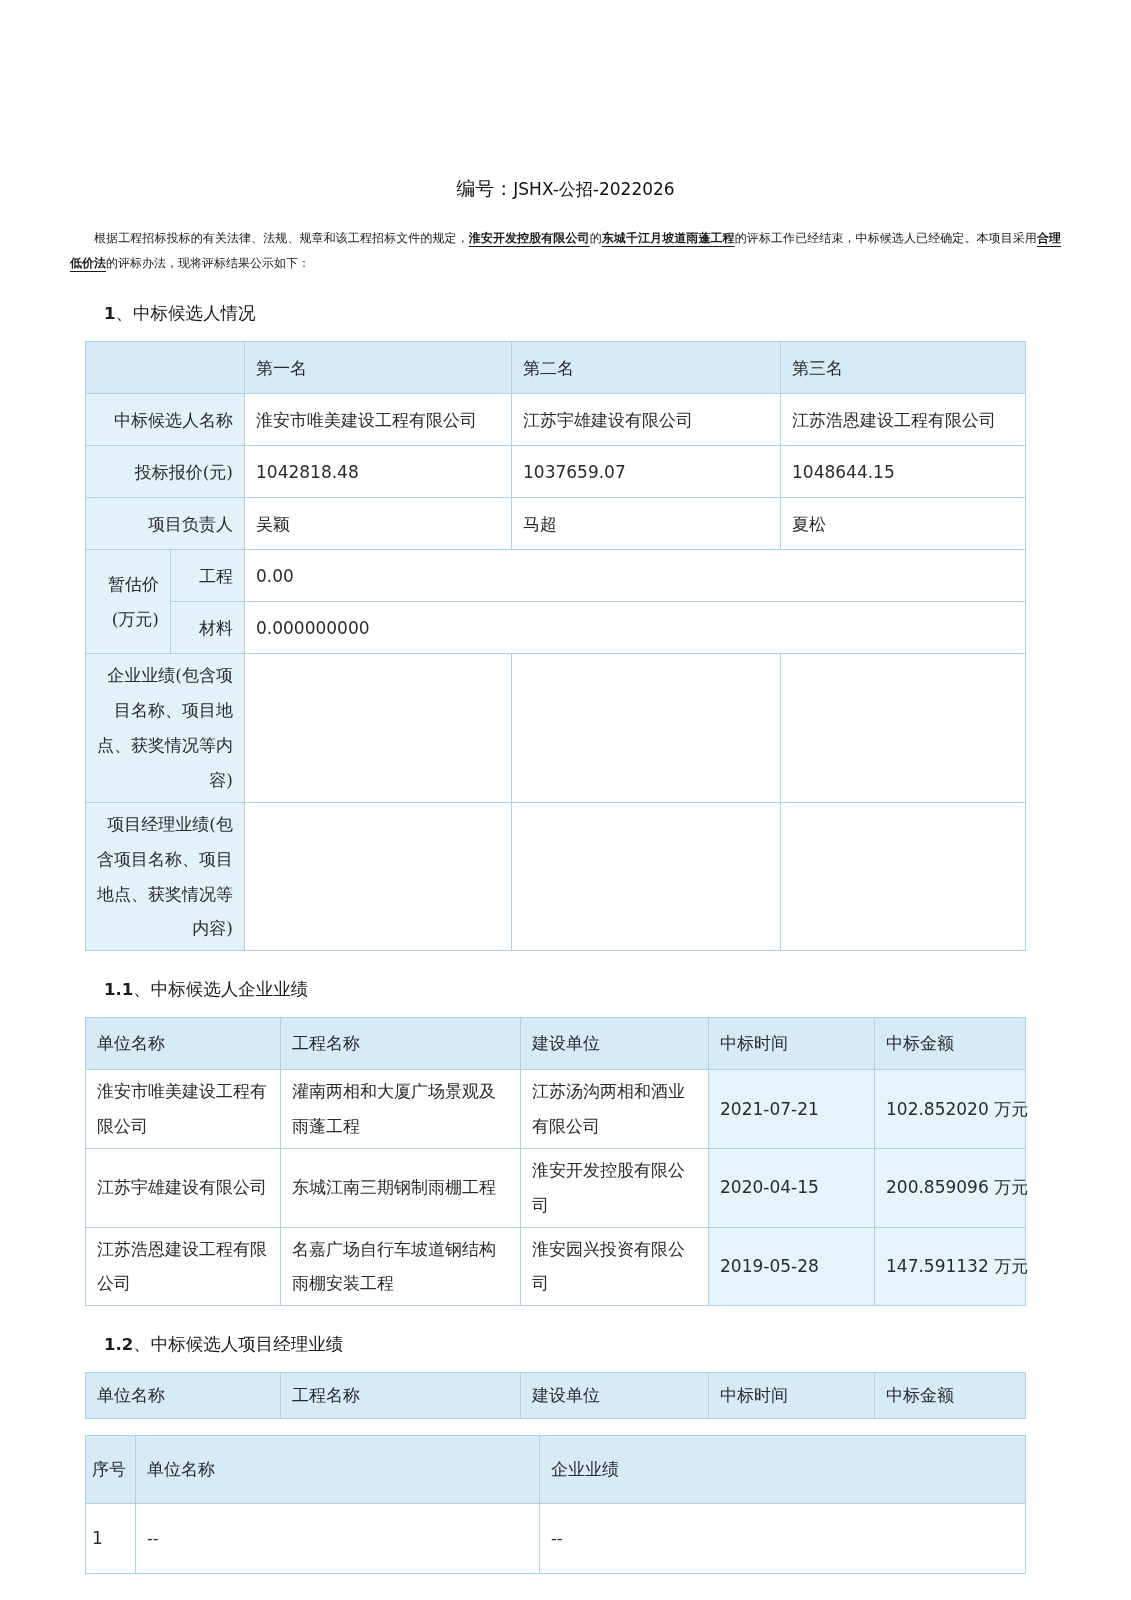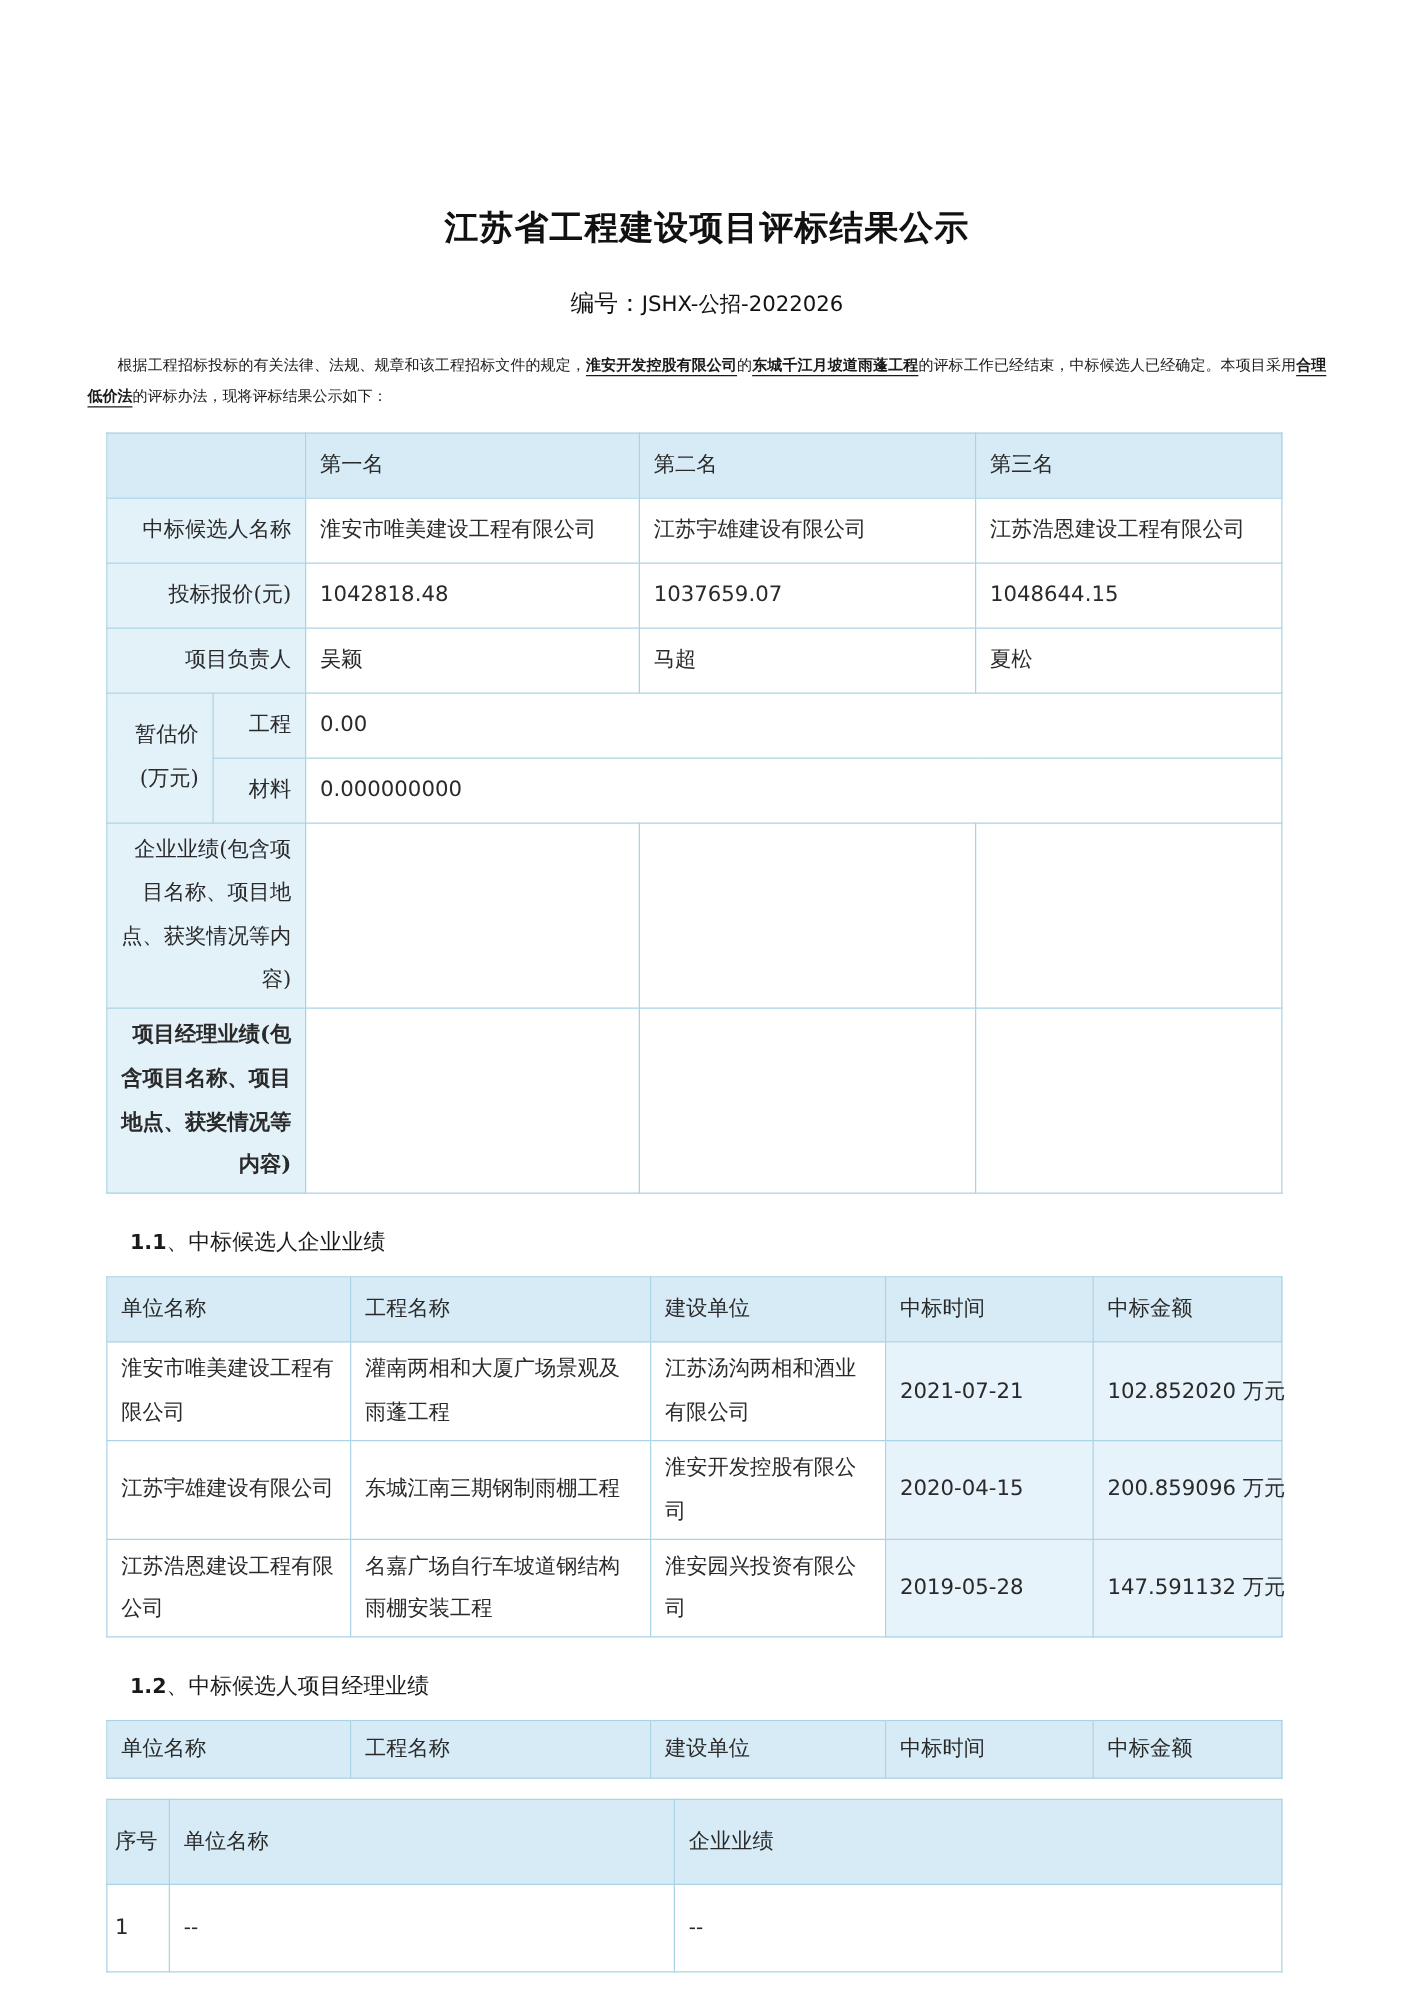--- a/index.html
+++ b/index.html
@@ -84,34 +84,34 @@
     font-family: "DejaVu Serif", "Liberation Serif", serif;
     font-size: 17px;
   }
   .nowrap { white-space: nowrap; }
   tr.r44 { height: 52px; }
   tr.r46 { height: 46px; }
   tr.r50 { height: 50px; }
   tr.r70 { height: 70px; }
   tr.r72 { height: 72px; }
   tr.r97 { height: 97px; }
-  tr.r136 { height: 136px; font-weight: bold; }
+  tr.r136 { height: 136px; }
   td.seq { padding: 16px 6px; }
 </style>
 </head>
 <body>
 
 <div class="page">
 
-  <h1 class="doc-title">江苏省工程建设项目评标结果公示</h1>
 
   <div class="doc-code"><span>编号：</span><span class="code-val">JSHX-公招-2022026</span></div>
 
   <p class="intro"><span>根据工程招标投标的有关法律、法规、规章和该工程招标文件的规定，</span><span class="hl">淮安开发控股有限公司</span><span>的</span><span class="hl">东城千江月坡道雨蓬工程</span><span>的评标工作已经结束，中标候选人已经确定。本项目采用</span><span class="hl">合理低价法</span><span>的评标办法，现将评标结果公示如下：</span></p>
 
+  <div class="section-heading"><span class="num">1</span><span>、</span><span>中标候选人情况</span></div>
 
   <table class="tbl">
     <colgroup>
       <col style="width:85px">
         <col style="width:74px">
         <col style="width:267px">
         <col style="width:269px">
         <col style="width:245px">
     </colgroup>
     <tbody>

